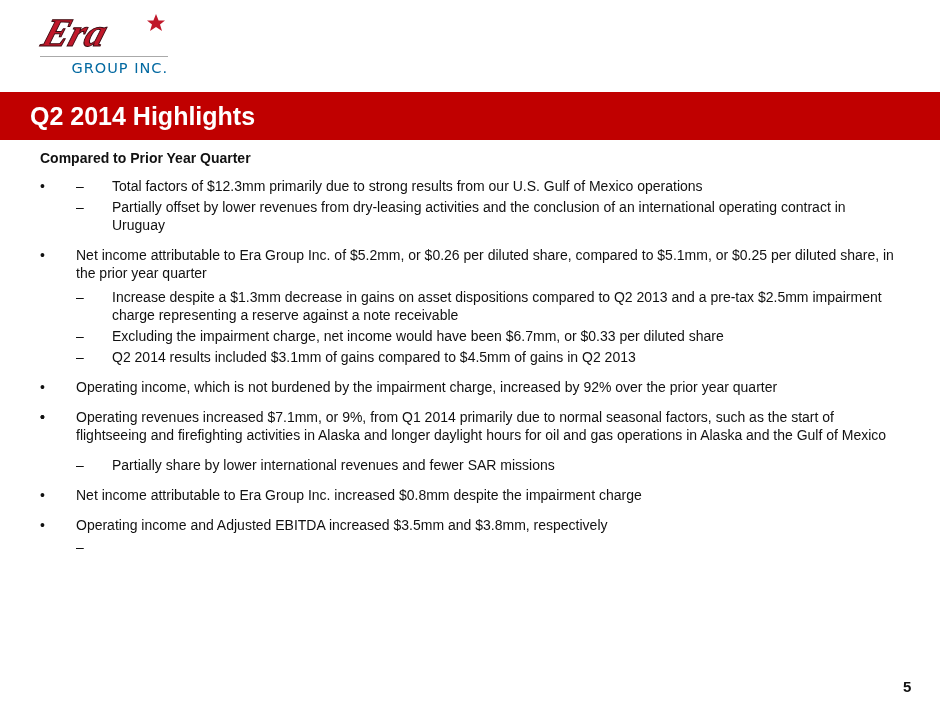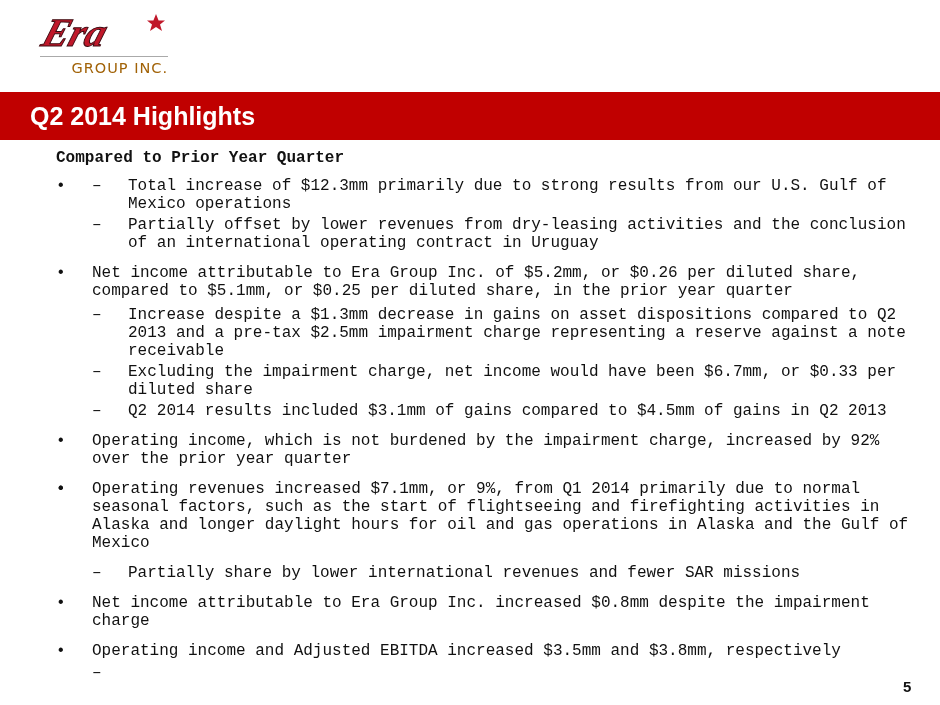--- a/index.html
+++ b/index.html
@@ -7,33 +7,33 @@
       width: 940px; height: 705px; position: relative; overflow: hidden;
       background: #ffffff;
       font-family: "Liberation Sans", sans-serif;
       color: #111111;
     }
     .logo { position: absolute; left: 38px; top: 8px; width: 130px; height: 70px; }
     .logo svg { display: block; }
     .logo-group {
       position: absolute; left: 0; top: 52px; width: 130px; text-align: right;
       font-family: "DejaVu Sans", sans-serif; font-size: 14.5px; letter-spacing: 1px;
-      color: #a16207;
+      color: #0369a1;
     }
     .logo-rule { position: absolute; left: 2px; top: 48px; width: 128px; height: 1px; background: #aaaaaa; }
     .title-bar {
       position: absolute; left: 0; top: 92px; width: 940px; height: 48px;
       background: #c00000;
     }
     .title-bar h1 {
       margin: 0; position: absolute; left: 30px; top: 10px;
       color: #ffffff; font-size: 25px; font-weight: bold;
       font-family: "Liberation Sans", sans-serif;
     }
-    .content { position: absolute; left: 56px; top: 149px; width: 860px; font-size: 16px; line-height: 18px; font-family: Liberation Mono, monospace; }
+    .content { position: absolute; left: 40px; top: 149px; width: 860px; font-size: 14px; line-height: 18px; }
     .section-head { font-weight: bold; margin: 0 0 10px 0; }
     .bullet { position: relative; padding-left: 36px; margin: 0 0 4px 0; }
     .bullet .mark { position: absolute; left: 0; top: 0; width: 20px; }
     .sub { position: relative; padding-left: 72px; margin: 0 0 3px 0; }
     .sub .mark { position: absolute; left: 36px; top: 0; width: 20px; }
     .page-num { position: absolute; left: 903px; top: 678px; font-size: 15px; font-weight: bold; }
   </style>
 </head>
 <body>
 
@@ -53,21 +53,21 @@
 <div class="content">
 
   <div>
     <div class="section-head">Compared to Prior Year Quarter</div>
 
     <div class="bullet">
       <span class="mark">•</span>
     </div>
     <div class="sub">
       <span class="mark">–</span>
-      <span>Total increase of $12.3mm primarily due to strong results from our U.S. Gulf of Mexico operations</span>
+      <span>Total factors of $12.3mm primarily due to strong results from our U.S. Gulf of Mexico operations</span>
     </div>
     <div class="sub" style="margin-bottom:12px;">
       <span class="mark">–</span>
       <span>Partially offset by lower revenues from dry-leasing activities and the conclusion of an international operating contract in Uruguay</span>
     </div>
 
     <div class="bullet" style="margin-bottom:6px;">
       <span class="mark">•</span>
       <span>Net income attributable to Era Group Inc. of $5.2mm, or $0.26 per diluted share, compared to $5.1mm, or $0.25 per diluted share, in the prior year quarter</span>
     </div>

